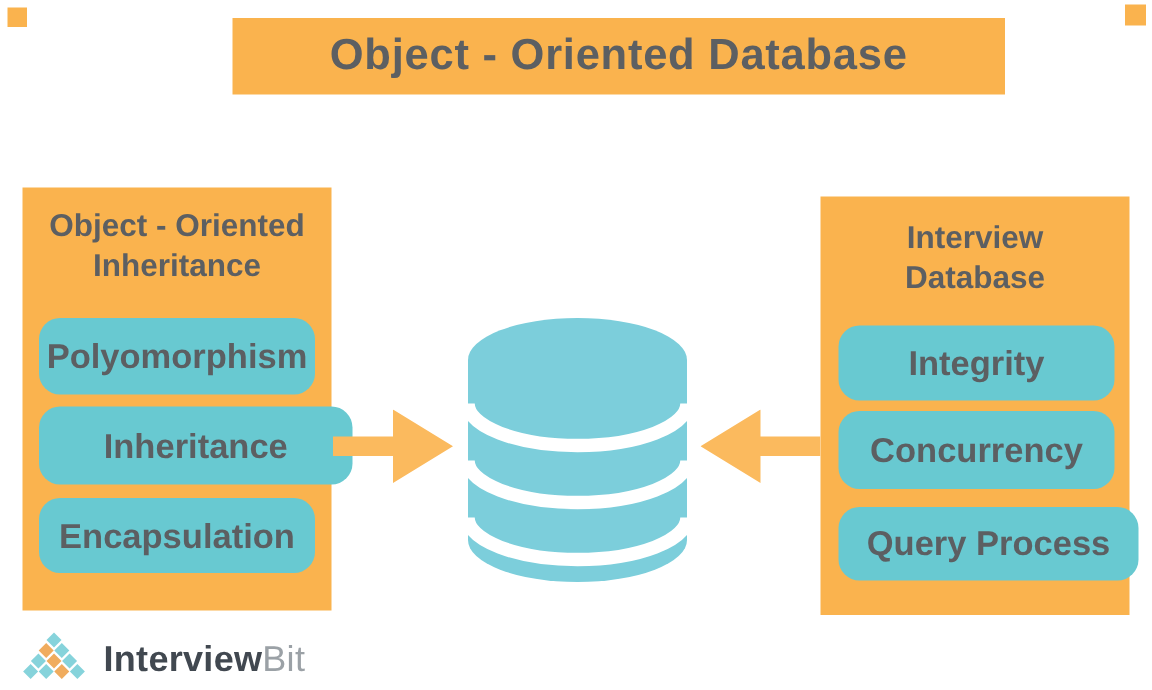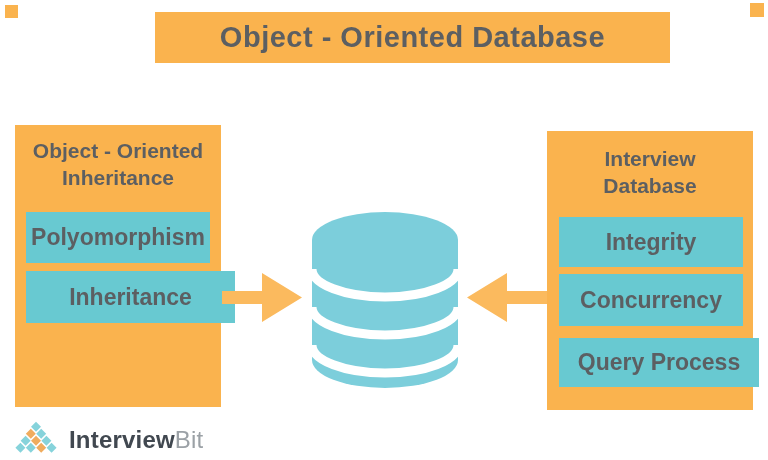--- a/index.html
+++ b/index.html
@@ -27,21 +27,21 @@
   .panel{position:absolute;width:206px;background:var(--orange);}
   .panel.left{left:15px;top:125px;height:282px;}
   .panel.right{left:547px;top:131px;height:279px;}
   .panel-heading{position:absolute;left:0;width:100%;text-align:center;
     font-size:21px;font-weight:bold;color:var(--text-dark);line-height:27px;}
   .panel.left .panel-heading{top:12px;}
   .panel.right .panel-heading{top:14px;}
 
   .feature-box{position:absolute;background:var(--teal-box);
     display:flex;align-items:center;justify-content:center;
-    font-size:23px;font-weight:bold;color:var(--text-dark);}
+    font-size:23px;font-weight:bold;color:var(--text-dark);border-radius:14px;}
   
   .panel.left .b0{left:11px;top:87px;width:184px;height:51px;}
   .panel.left .b1{left:11px;top:146px;width:209px;height:52px;}
   .panel.left .b2{left:11px;top:207px;width:184px;height:50px;}
   
   .panel.right .b0{left:12px;top:86px;width:184px;height:50px;}
   .panel.right .b1{left:12px;top:143px;width:184px;height:52px;}
   .panel.right .b2{left:12px;top:207px;width:200px;height:49px;}
 
   .db-icon{position:absolute;left:312px;top:212px;width:146px;height:176px;}
@@ -70,20 +70,21 @@
     <span class="title-text">Object - Oriented Database</span>
   </div>
 
   <div class="panel left">
     <div class="panel-heading">
       <div>Object - Oriented</div>
       <div>Inheritance</div>
     </div>
     <div class="feature-box b0">Polyomorphism</div>
     <div class="feature-box b1">Inheritance</div>
+    <div class="feature-box b2">Encapsulation</div>
   </div>
 
   <div class="panel right">
     <div class="panel-heading">
       <div>Interview</div>
       <div>Database</div>
     </div>
     <div class="feature-box b0">Integrity</div>
     <div class="feature-box b1">Concurrency</div>
     <div class="feature-box b2">Query Process</div>

